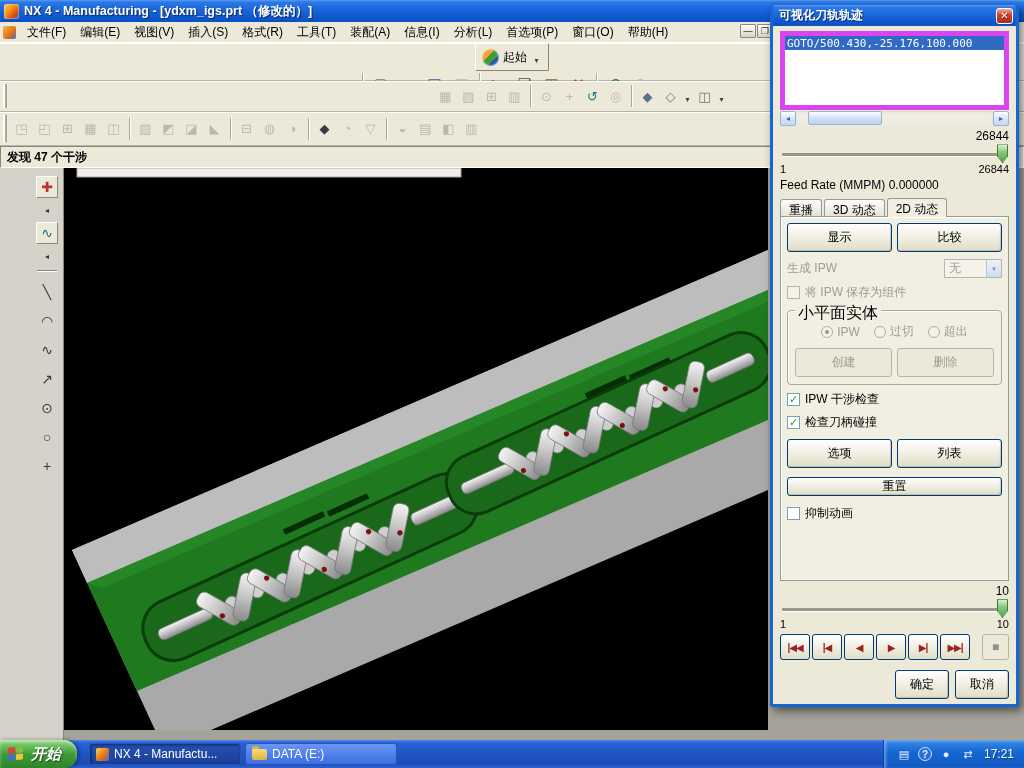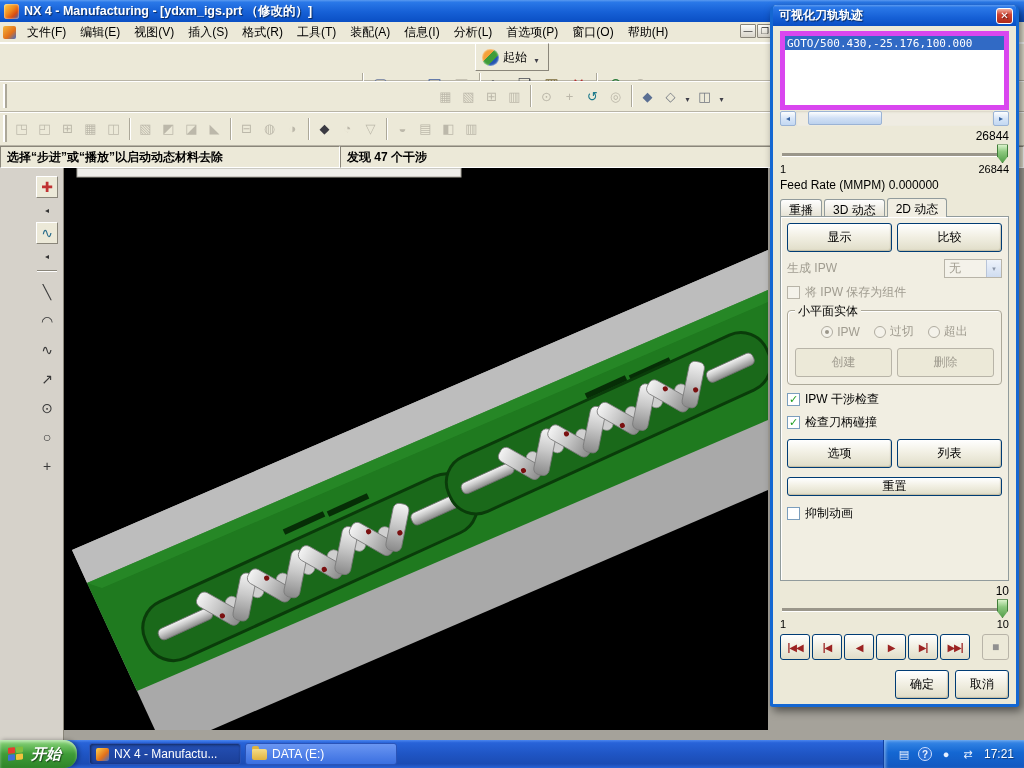--- a/index.html
+++ b/index.html
@@ -94,21 +94,21 @@
   .selbox{margin-left:auto;width:58px;height:19px;display:flex;align-items:center;background:#f4f2ea;border:1px solid #b8b4a8;}
   .selbox .val{flex:1;padding-left:4px;font-size:12px;color:#a09c90;}
   .selbox .dd{width:15px;height:17px;display:flex;align-items:center;justify-content:center;font-size:7px;color:#8a94a8;
     background:linear-gradient(#eef3fb,#cfdcf0);border-left:1px solid #b8c4d8;}
   .chk{display:flex;align-items:center;gap:5px;font-size:12px;margin-top:6px;}
   .chk .box{width:13px;height:13px;background:#fff;border:1px solid #7b9ebd;display:flex;align-items:center;justify-content:center;
     font-size:11px;font-weight:bold;color:#1f9e1f;line-height:1;}
   .chk.disabled{color:#a09c90;}
   .chk.disabled .box{background:#f4f2ea;border-color:#b8b4a8;}
   .groupbox{margin-top:9px;border:1px solid #aca899;border-radius:4px;box-shadow:inset 1px 1px 0 #fff;position:relative;padding:12px 7px 7px;}
-  .groupbox .gb-label{position:absolute;top:-8px;left:7px;background:#f1eee2;padding:0 3px;font-size:12px;color:#000;}
+  .groupbox .gb-label{position:absolute;top:-8px;left:7px;background:#f1eee2;padding:0 3px;font-size:16px;color:#000;}
   #radio-row{display:flex;justify-content:center;gap:14px;}
   .radio{display:flex;align-items:center;gap:4px;font-size:12px;color:#a09c90;}
   .rbox{width:12px;height:12px;border-radius:50%;background:#f4f2ea;border:1px solid #b0aca0;position:relative;}
   .rbox.sel::after{content:"";position:absolute;left:3px;top:3px;width:4px;height:4px;border-radius:50%;background:#9a968a;}
   .spacer{height:52px;}
   #speed-label{font-size:12px;margin-top:8px;}
   #play-row{display:flex;gap:2px;margin-top:4px;}
   .playbtn{width:30px;height:26px;display:flex;align-items:center;justify-content:center;
     background:linear-gradient(180deg,#fff,#f2f0e4 45%,#e0ddc8);border:1px solid #003c74;border-radius:3px;
     font-size:10px;font-weight:bold;color:#9c2323;letter-spacing:-1px;padding:0;}
@@ -244,21 +244,20 @@
         <span class="tb-icon disabled">▽</span>
         <span class="tb-sep"></span>
         <span class="tb-icon disabled">◒</span>
         <span class="tb-icon disabled">▤</span>
         <span class="tb-icon disabled">◧</span>
         <span class="tb-icon disabled">▥</span>
       </span>
   </div>
 
   <div id="promptbar">
-    <div class="prompt-cell msg">选择“步进”或“播放”以启动动态材料去除</div>
     <div class="prompt-cell status">发现 47 个干涉</div>
   </div>
 
   <div id="mdi">
     <div id="vtool-strip">
       <div id="vtool">
           <div class="v-icon boxed" style="color: rgb(192, 51, 51);">✚</div>
           <div class="v-icon small">◂</div>
           <div class="v-icon boxed" style="color: rgb(42, 109, 140);">∿</div>
           <div class="v-icon small">◂</div>

